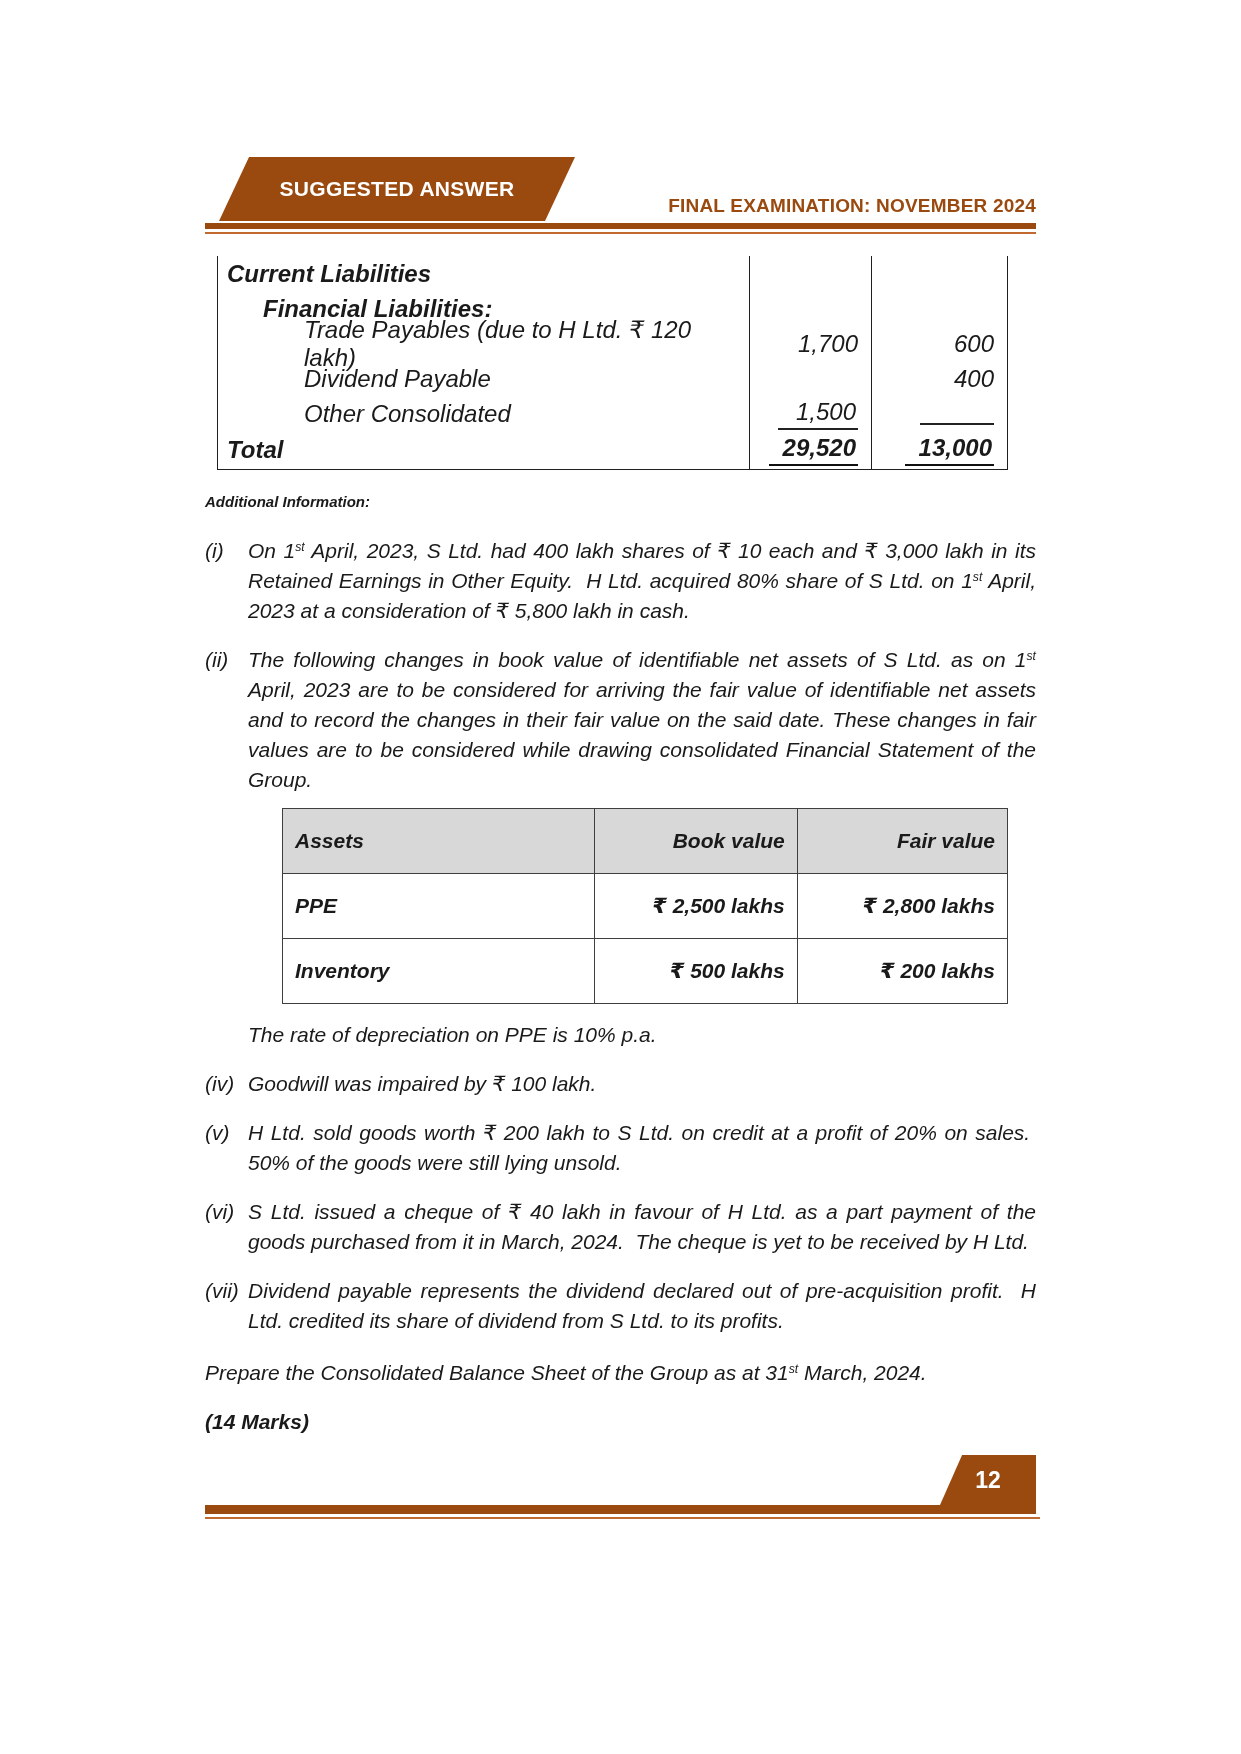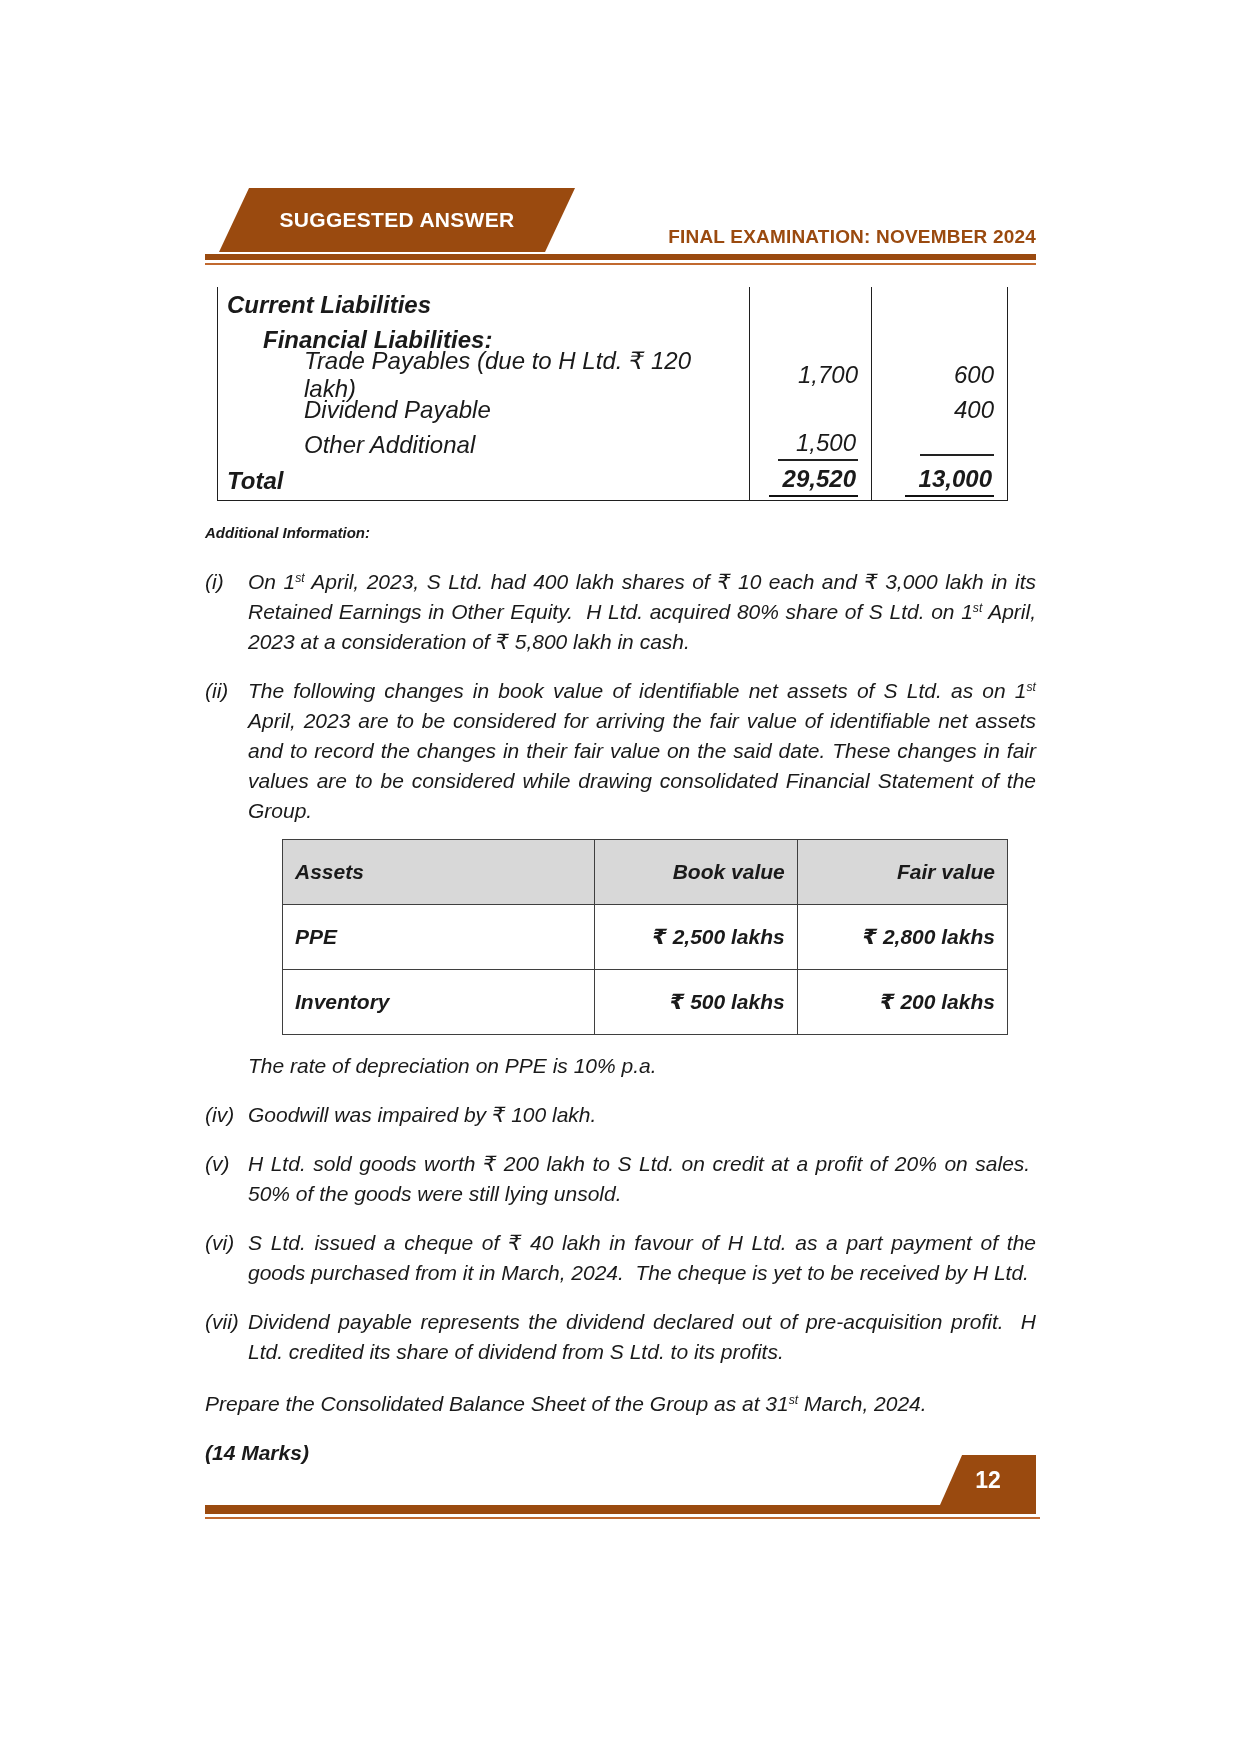--- a/index.html
+++ b/index.html
@@ -13,21 +13,21 @@
   .page{
     position:relative;
     width:1241px;height:1754px;
     margin:0 auto;
     background:#ffffff;
     font-family:"Liberation Sans","DejaVu Sans",sans-serif;
     color:var(--ink);
     overflow:hidden;
   }
   .content{
-    position:absolute;left:205px;top:188px;width:831px;
+    position:absolute;left:205px;top:157px;width:831px;
   }
   
   .banner-row{position:relative;height:64px;}
   .banner{
     position:absolute;left:14px;top:0;width:356px;height:64px;
     background:var(--brown);
     clip-path:polygon(30px 0, 100% 0, calc(100% - 30px) 100%, 0 100%);
     display:flex;align-items:center;justify-content:center;
   }
   .banner-label{
@@ -150,21 +150,21 @@
       <div class="liab-row">
         <div class="liab-label ind2">Dividend Payable</div>
         <div class="liab-c1">
             <span></span>
           </div>
         <div class="liab-c2">
             <span>400</span>
           </div>
       </div>
       <div class="liab-row">
-        <div class="liab-label ind2">Other Additional</div>
+        <div class="liab-label ind2">Other Consolidated</div>
         <div class="liab-c1">
             <span class="num-u">1,500</span>
           </div>
         <div class="liab-c2">
             <span class="blank-u"></span>
           </div>
       </div>
       <div class="liab-row tall">
         <div class="liab-label ind0 bold">Total</div>
         <div class="liab-c1">

